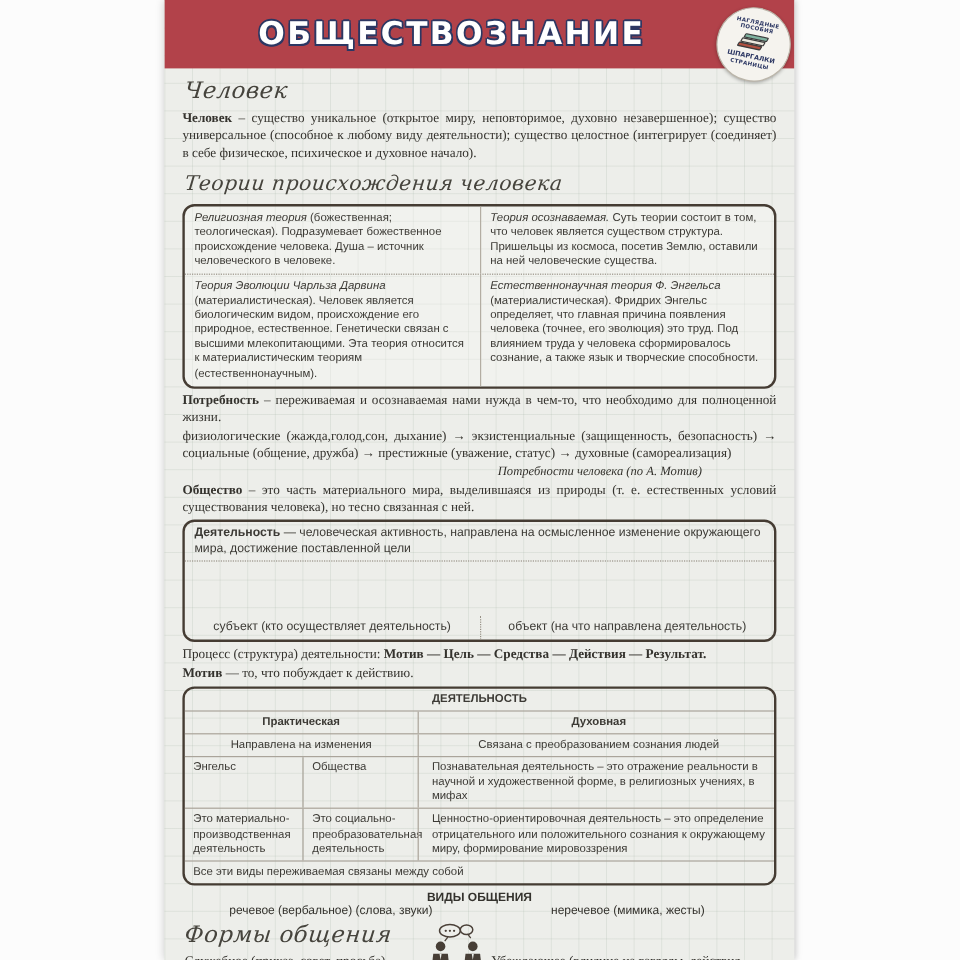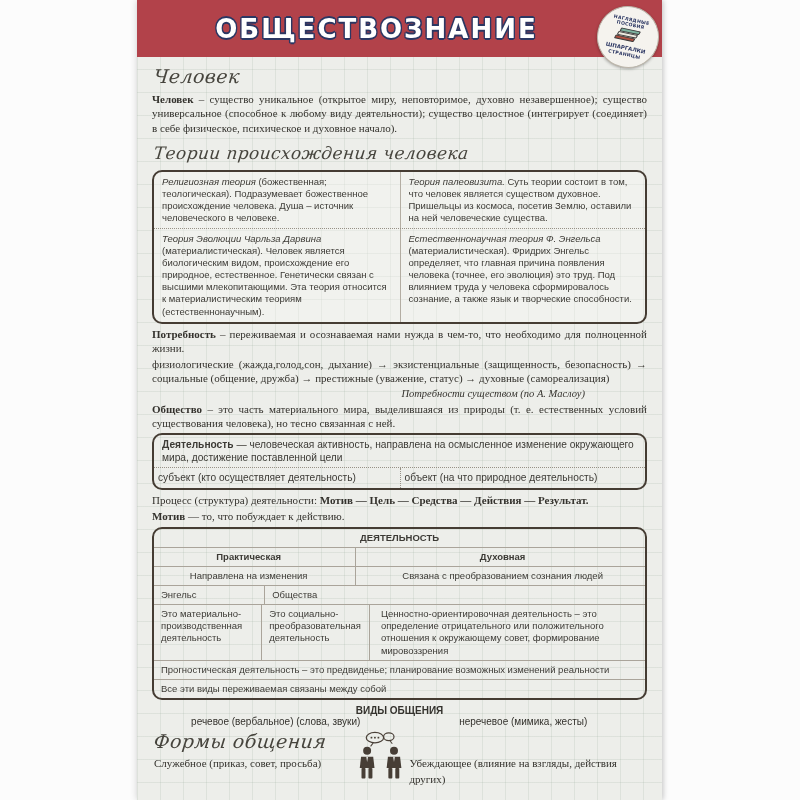--- a/index.html
+++ b/index.html
@@ -61,27 +61,27 @@
   .rtable .row + .row{border-top:1px dotted #97918634;border-top:1px dotted #979186;}
   .rtable .cell{width:50%;padding:4px 8px;}
   .rtable .cell + .cell{border-left:1px solid #b3ada2;}
   .rtable i{font-style:italic;}
 
   .dbox{border:2px solid var(--border-dark);border-radius:10px;overflow:hidden;
     font-family:"Liberation Sans", sans-serif;font-size:10.2px;line-height:1.28;color:#3c3a35;margin:3px 0;}
   .dbox .def{padding:3px 8px;}
   .dbox .def b{font-weight:bold;}
   .dbox .so{display:flex;border-top:1px dotted #979186;}
-  .dbox .so div{width:50%;padding:3px 4px;}
+  .dbox .so div{width:50%;text-align:center;padding:3px 4px;margin-top:45px;}
   .dbox .so div + div{border-left:1px dotted #979186;}
 
   .atable{border:2px solid var(--border-dark);border-radius:10px;overflow:hidden;
     font-family:"Liberation Sans", sans-serif;font-size:9.5px;line-height:1.27;color:#3c3a35;margin:4px 0 5px 0;}
   .atable .arow{display:flex;}
-  .atable .arow + .arow{border-top:1px solid #aaa49a;gap:12px;}
+  .atable .arow + .arow{border-top:1px solid #aaa49a;}
   .atable .ac{padding:3px 7px;}
   .atable .ac + .ac{border-left:1px solid #aaa49a;}
   .atable .c20{width:20%;} .atable .c195{width:19.5%;} .atable .c395{width:39.5%;} .atable .c605{width:60.5%;padding-left:11px;}
   .atable .full{width:100%;}
   .atable .ctr{text-align:center;}
   .atable .hd{font-weight:bold;text-align:center;}
 
   .types-title{font-family:"Liberation Sans", sans-serif;font-size:10px;font-weight:bold;text-align:center;margin-top:2px;}
   .types-row{display:flex;font-family:"Liberation Sans", sans-serif;font-size:10px;margin-bottom:2px;}
   .types-row div{width:50%;text-align:center;}
@@ -114,39 +114,39 @@
 
     <div class="content">
 
       <div class="script-h h-lg">Человек</div>
       <p class="body"><b>Человек</b><span> – существо уникальное (открытое миру, неповторимое, духовно незавершенное); существо универсальное (способное к любому виду деятельности); существо целостное (интегрирует (соединяет) в себе физическое, психическое и духовное начало).</span></p>
 
       <div class="script-h h-md">Теории происхождения человека</div>
       <div class="rtable">
         <div class="row">
           <div class="cell"><i>Религиозная теория</i><span> (божественная; теологическая). Подразумевает божественное происхождение человека. Душа – источник человеческого в человеке.</span></div>
-          <div class="cell"><i>Теория палеовизита.</i><span> Суть теории состоит в том, что человек является существом духовное. Пришельцы из космоса, посетив Землю, оставили на ней человеческие существа.</span></div>
+          <div class="cell"><i>Теория осознаваемая.</i><span> Суть теории состоит в том, что человек является существом структура. Пришельцы из космоса, посетив Землю, оставили на ней человеческие существа.</span></div>
         </div>
         <div class="row">
           <div class="cell"><i>Теория Эволюции Чарльза Дарвина</i><span> (материалистическая). Человек является биологическим видом, происхождение его природное, естественное. Генетически связан с высшими млекопитающими. Эта теория относится к материалистическим теориям (естественнонаучным).</span></div>
           <div class="cell"><i>Естественнонаучная теория Ф. Энгельса</i><span> (материалистическая). Фридрих Энгельс определяет, что главная причина появления человека (точнее, его эволюция) это труд. Под влиянием труда у человека сформировалось сознание, а также язык и творческие способности.</span></div>
         </div>
       </div>
 
       <p class="body"><b>Потребность</b><span> – переживаемая и осознаваемая нами нужда в чем-то, что необходимо для полноценной жизни.</span></p>
       <p class="body">физиологические (жажда,голод,сон, дыхание) → экзистенциальные (защищенность, безопасность) → социальные (общение, дружба) → престижные (уважение, статус) → духовные (самореализация)</p>
-      <p class="caption">Потребности существом (по А. Маслоу)</p>
+      <p class="caption">Потребности человека (по А. Мотив)</p>
 
       <p class="body"><b>Общество</b><span> – это часть материального мира, выделившаяся из природы (т. е. естественных условий существования человека), но тесно связанная с ней.</span></p>
 
       <div class="dbox">
         <div class="def"><b>Деятельность</b><span> — человеческая активность, направлена на осмысленное изменение окружающего мира, достижение поставленной цели</span></div>
         <div class="so">
           <div>субъект (кто осуществляет деятельность)</div>
-          <div>объект (на что природное деятельность)</div>
+          <div>объект (на что направлена деятельность)</div>
         </div>
       </div>
 
       <p class="body"><span>Процесс (структура) деятельности: </span><b>Мотив — Цель — Средства — Действия — Результат.</b></p>
       <p class="body"><b>Мотив</b><span> — то, что побуждает к действию.</span></p>
 
       <div class="atable">
         <div class="arow">
             <div class="ac full hd">ДЕЯТЕЛЬНОСТЬ</div>
           </div>
@@ -154,29 +154,27 @@
           <div class="ac c395 hd">Практическая</div>
           <div class="ac c605 hd">Духовная</div>
         </div>
         <div class="arow">
           <div class="ac c395 ctr">Направлена на изменения</div>
           <div class="ac c605 ctr">Связана с преобразованием сознания людей</div>
         </div>
         <div class="arow">
           <div class="ac c20">Энгельс</div>
           <div class="ac c195">Общества</div>
+          <div class="ac c605">Познавательная деятельность – это отражение реальности в научной и художественной форме, в религиозных учениях, в мифах</div>
         </div>
         <div class="arow">
           <div class="ac c20">Это материально-производственная деятельность</div>
           <div class="ac c195">Это социально-преобразовательная деятельность</div>
-          <div class="ac c605">Ценностно-ориентировочная деятельность – это определение отрицательного или положительного отношения к окружающему совет, формирование мировоззрения</div>
-        </div>
-        <div class="arow">
-            <div class="ac full">Прогностическая деятельность – это предвиденье; планирование возможных изменений реальности</div>
-          </div>
+          <div class="ac c605">Ценностно-ориентировочная деятельность – это определение отрицательного или положительного сознания к окружающему миру, формирование мировоззрения</div>
+        </div>
         <div class="arow">
             <div class="ac full">Все эти виды переживаемая связаны между собой</div>
           </div>
       </div>
 
       <div class="types-title">ВИДЫ ОБЩЕНИЯ</div>
       <div class="types-row">
         <div>речевое (вербальное) (слова, звуки)</div>
         <div>неречевое (мимика, жесты)</div>
       </div>

